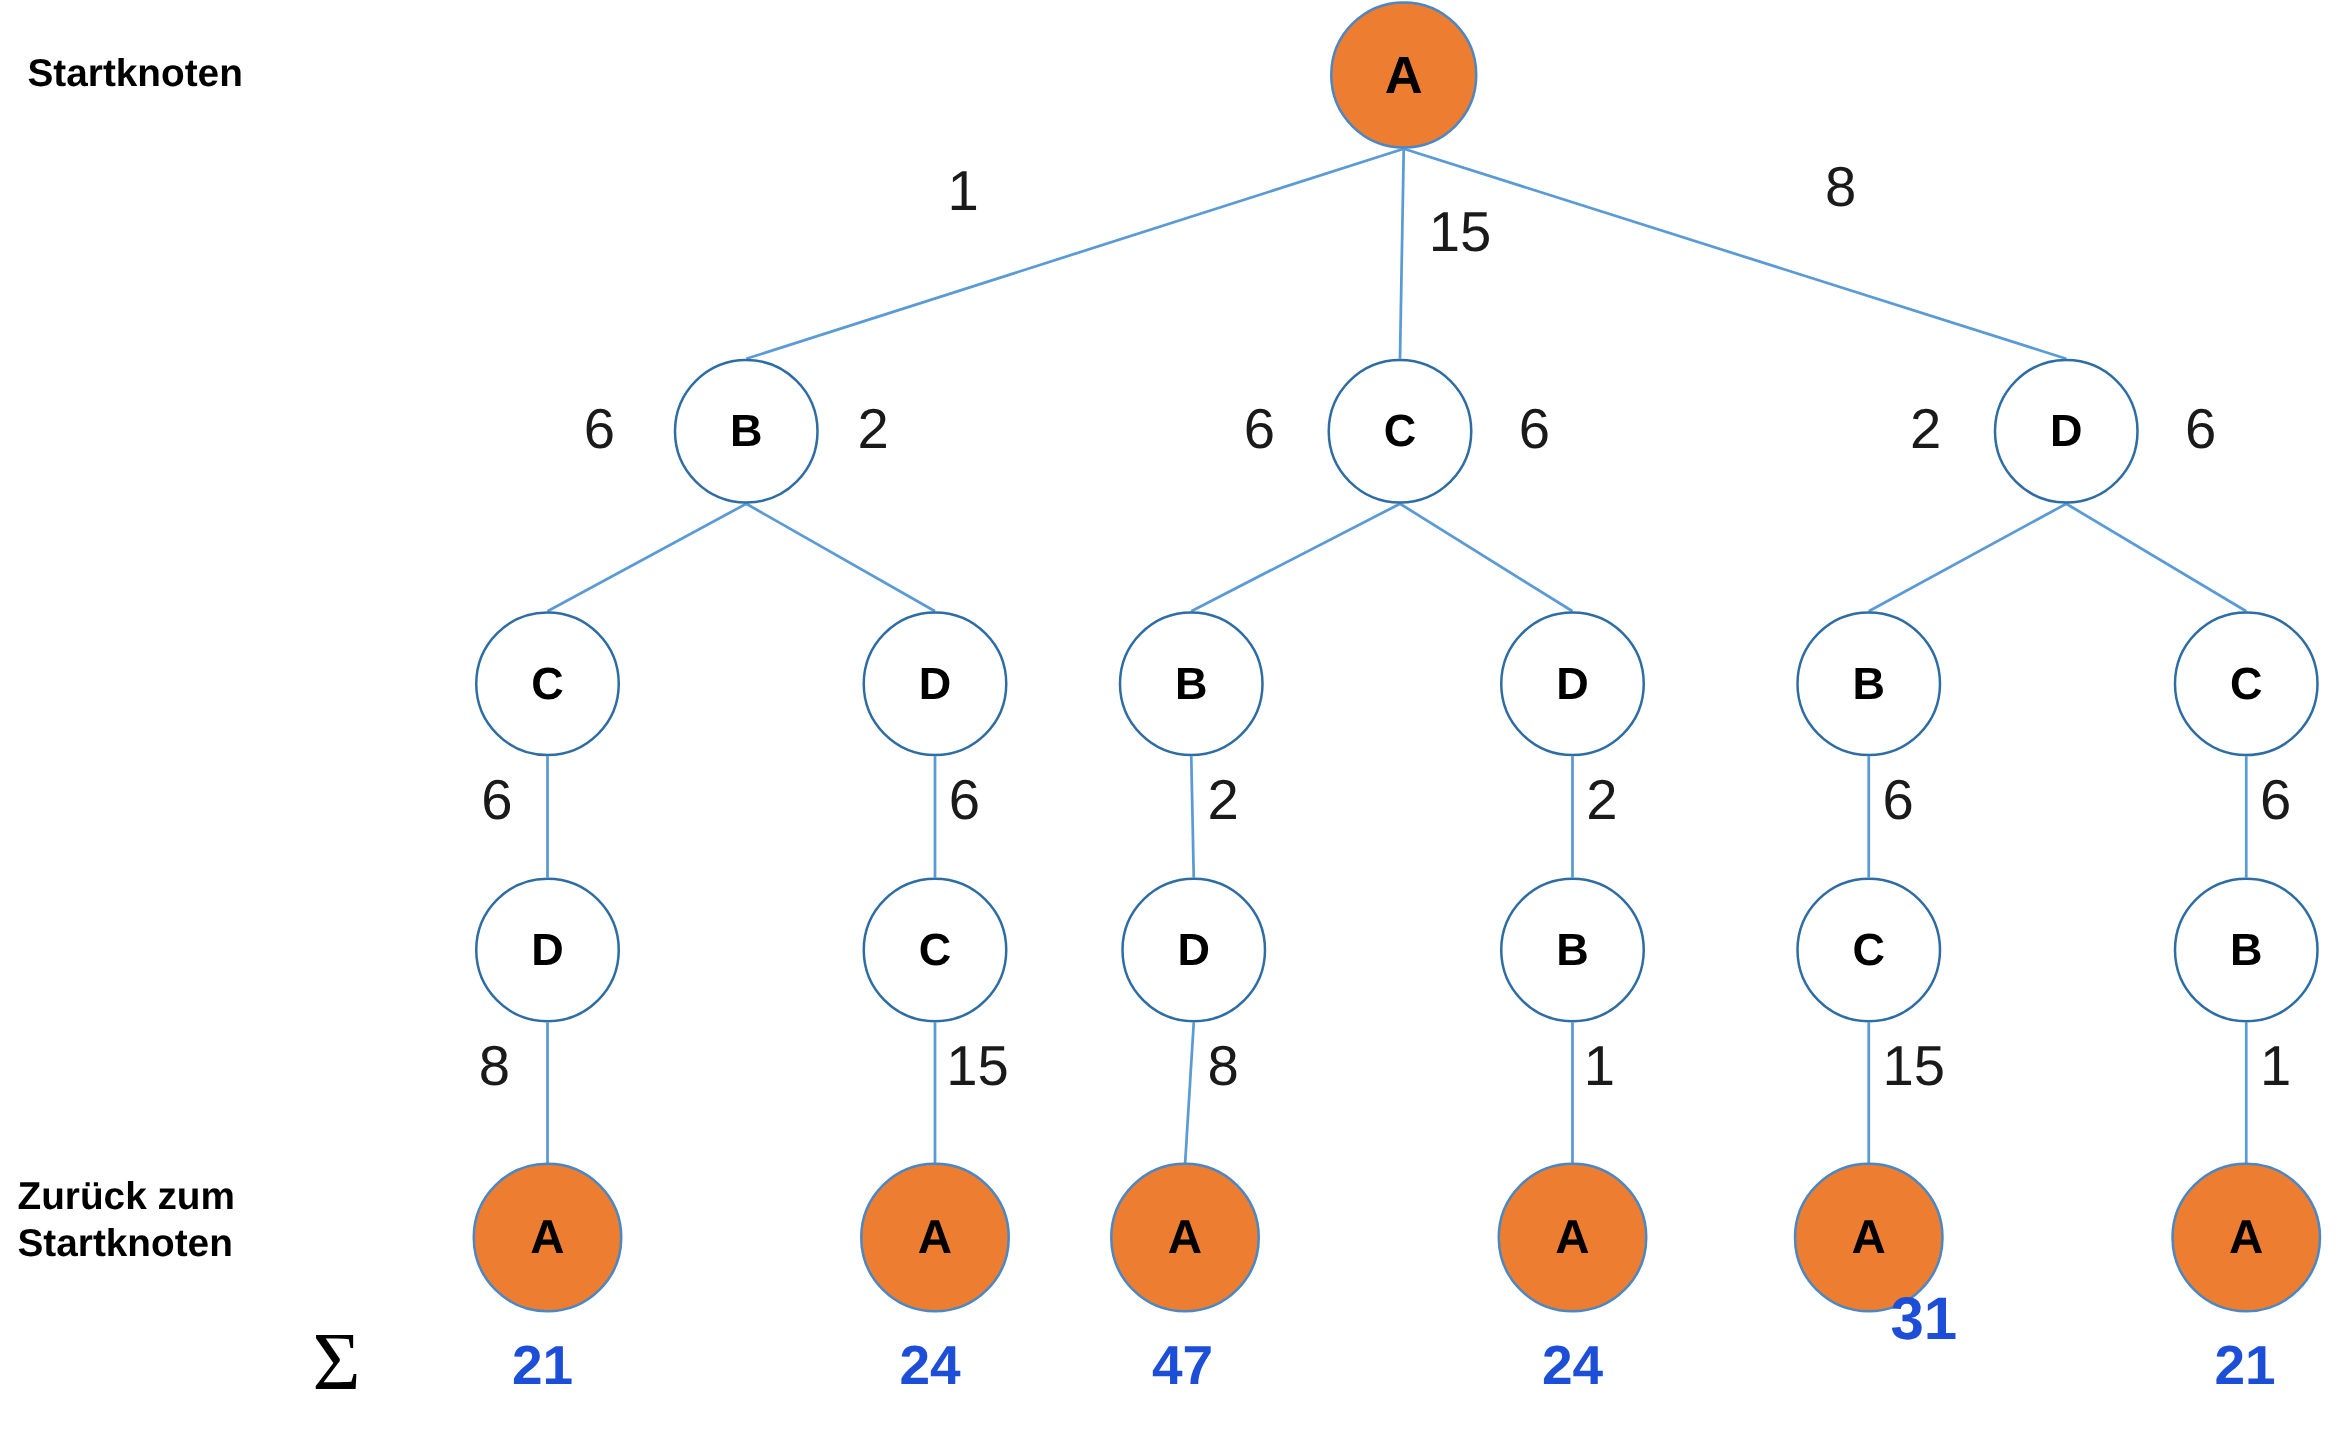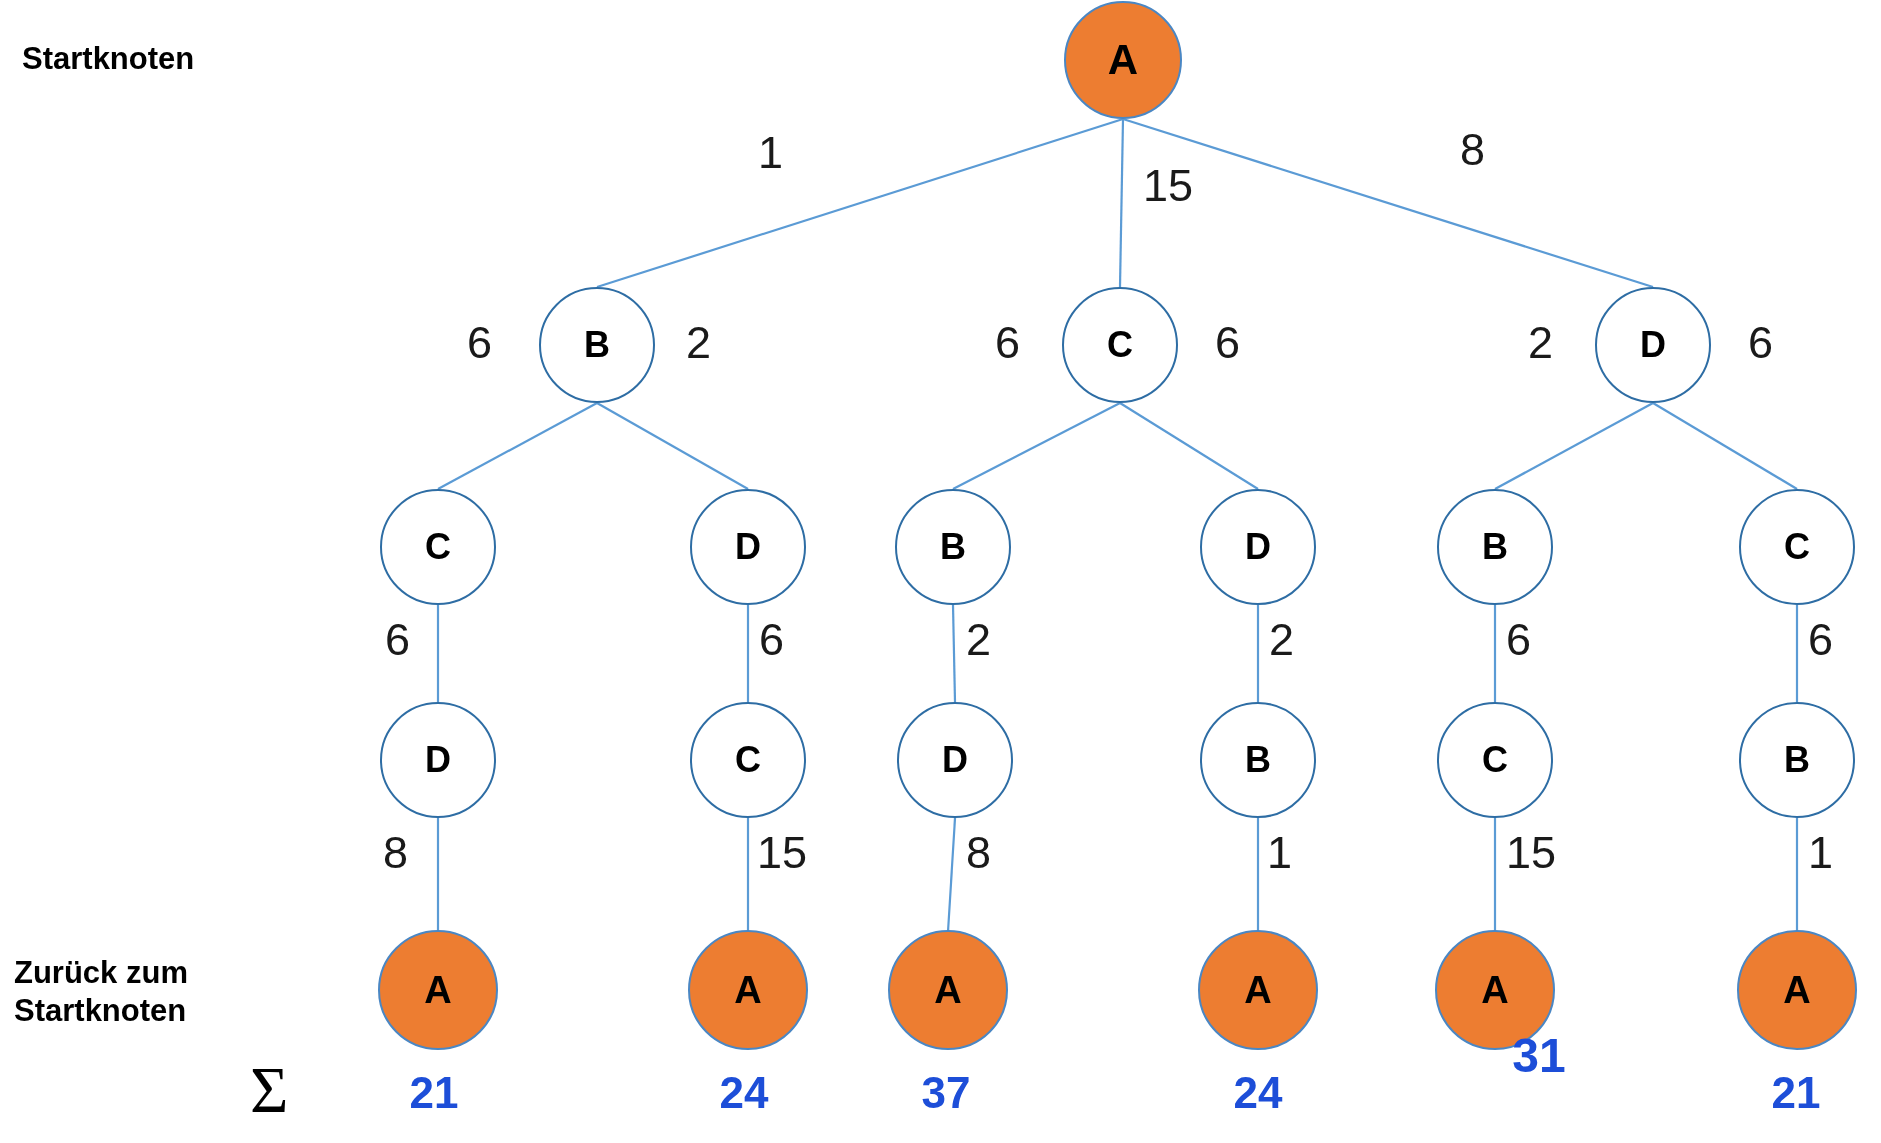--- a/index.html
+++ b/index.html
@@ -111,21 +111,21 @@
       <line x1="748" y1="818" x2="748" y2="932"></line>
       <line x1="955" y1="818" x2="948" y2="932"></line>
       <line x1="1258" y1="818" x2="1258" y2="932"></line>
       <line x1="1495" y1="818" x2="1495" y2="932"></line>
       <line x1="1797" y1="818" x2="1797" y2="932"></line>
     </g>
   </svg>
 
   <div class="caption" style="left:22px; top:40px; font-size:31px;">Startknoten</div>
 
-  <div class="caption" style="left:14px; top:938px; font-size:31px;margin-top:16px;">Zurück zum
+  <div class="caption" style="left:14px; top:938px; font-size:31px;">Zurück zum
 Startknoten</div>
 
   <div class="node orange" style="left:1064px; top:1px; width:118px; height:118px; font-size:42px;">A</div>
 
   <div class="node white" style="left:539px; top:287px; width:116px; height:116px; font-size:36px;">B</div>
   <div class="node white" style="left:1062px; top:287px; width:116px; height:116px; font-size:36px;">C</div>
   <div class="node white" style="left:1595px; top:287px; width:116px; height:116px; font-size:36px;">D</div>
 
   <div class="node white" style="left:380px; top:489px; width:116px; height:116px; font-size:36px;">C</div>
   <div class="node white" style="left:690px; top:489px; width:116px; height:116px; font-size:36px;">D</div>
@@ -170,18 +170,18 @@
   <div class="edge-label" style="left:757px; top:830px; font-size:45px;">15</div>
   <div class="edge-label" style="left:966px; top:830px; font-size:45px;">8</div>
   <div class="edge-label" style="left:1267px; top:830px; font-size:45px;">1</div>
   <div class="edge-label" style="left:1506px; top:830px; font-size:45px;">15</div>
   <div class="edge-label" style="left:1808px; top:830px; font-size:45px;">1</div>
 
   <div class="sigma" style="left:250px; top:1052px; font-size:66px;">Σ</div>
 
   <div class="sum-value" style="left:434px; top:1068px; font-size:44px;">21</div>
   <div class="sum-value" style="left:744px; top:1068px; font-size:44px;">24</div>
-  <div class="sum-value" style="left:946px; top:1068px; font-size:44px;">37</div>
+  <div class="sum-value" style="left:946px; top:1068px; font-size:44px;">47</div>
   <div class="sum-value" style="left:1258px; top:1068px; font-size:44px;">24</div>
   <div class="sum-value" style="left:1492px; top:1028px; font-size:48px;margin-left:47px;">31</div>
   <div class="sum-value" style="left:1796px; top:1068px; font-size:44px;">21</div>
 
 </div>
 
 </body></html>

